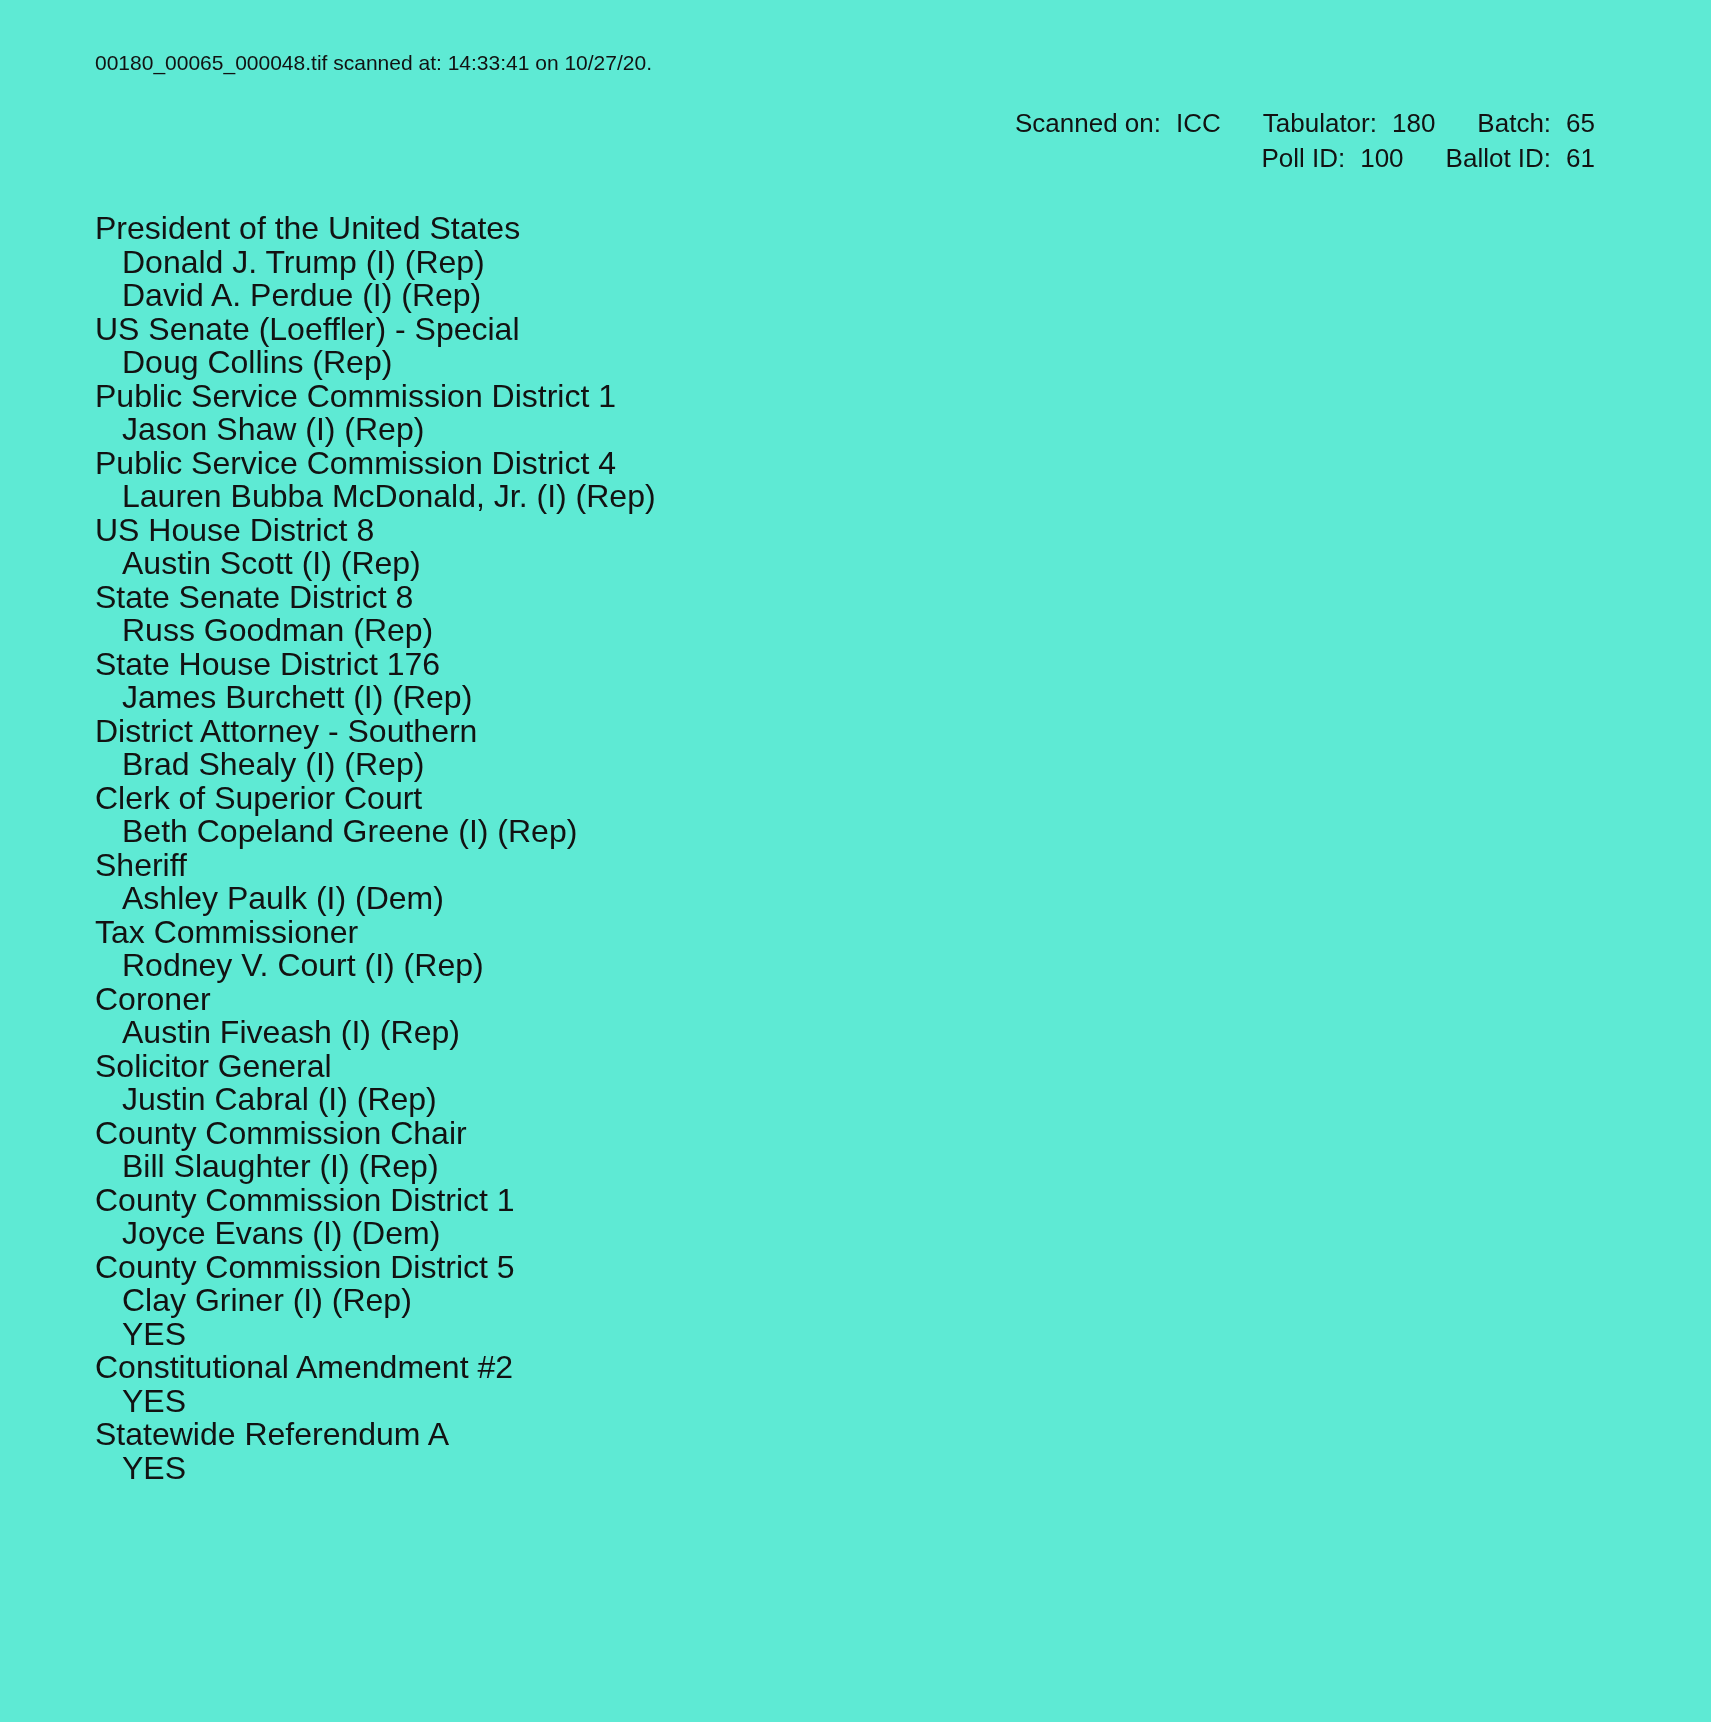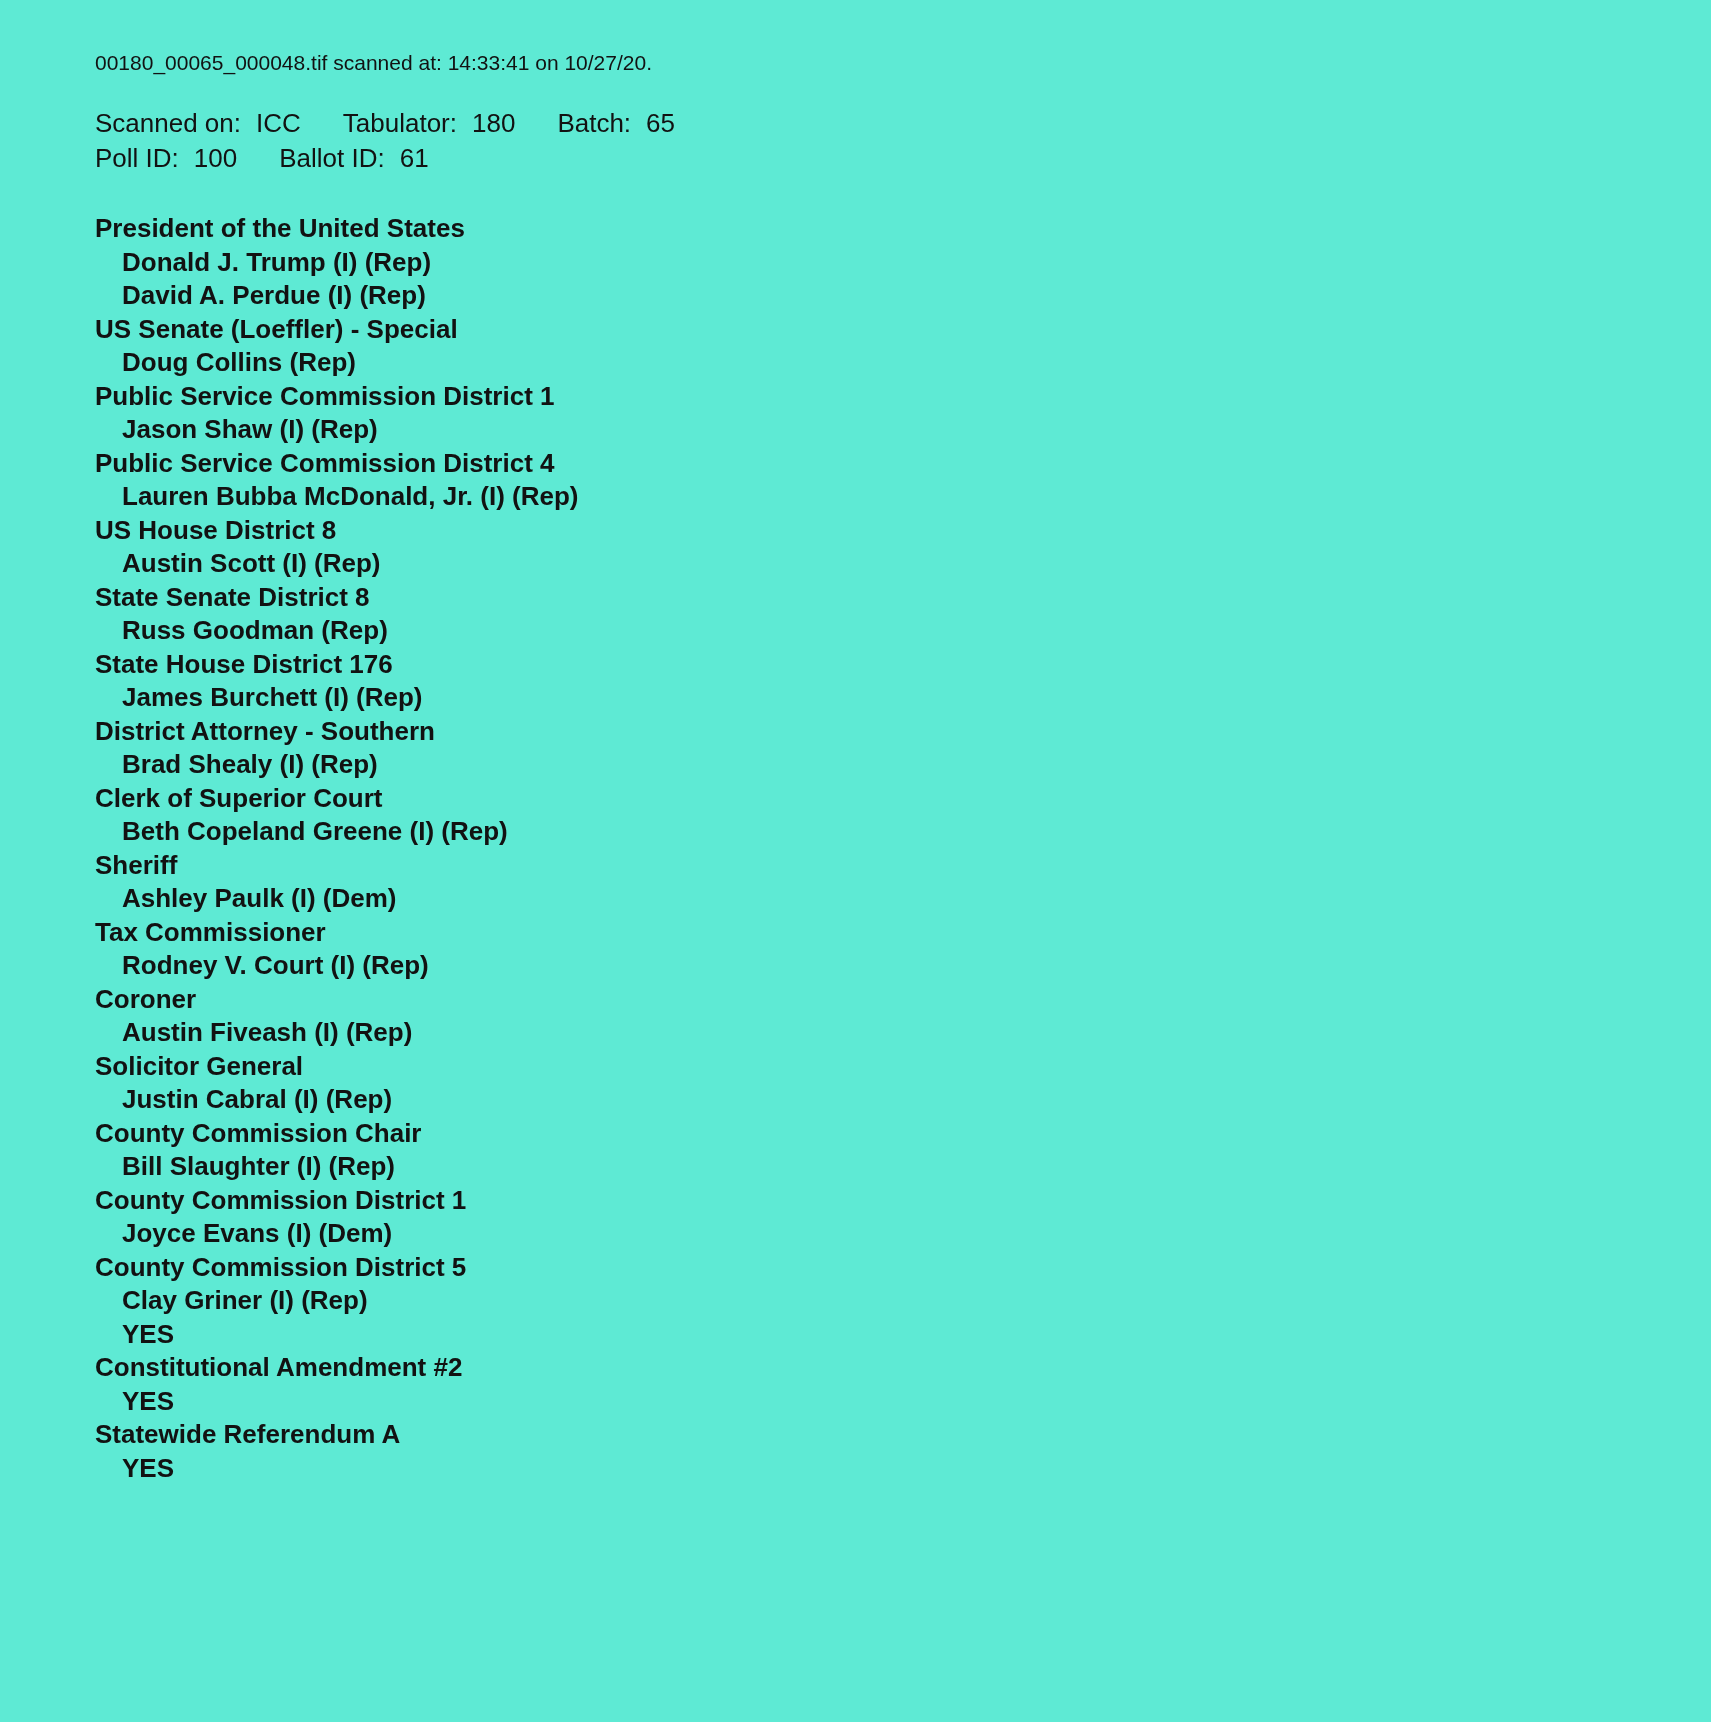--- a/index.html
+++ b/index.html
@@ -27,29 +27,29 @@
     line-height: 25px;
     white-space: pre;
   }
   .info-rows {
     margin-top: 31px;
     font-size: 26px;
   }
   .info-row {
     line-height: 35px;
     white-space: nowrap;
+    text-align: right;
   }
   .pair { margin-right: 42px; }
   .pair:last-child { margin-right: 0; }
   .lbl { margin-right: 15px; }
   .contest-list {
     margin-top: 36px;
-    font-size: 26px;
+    font-size: 32px;
     line-height: 33.5px;
-    font-weight: bold;
   }
   .contest-title { white-space: nowrap; }
   .contest-selection {
     padding-left: 27px;
     white-space: nowrap;
   }
 </style>
 </head>
 <body>
 

